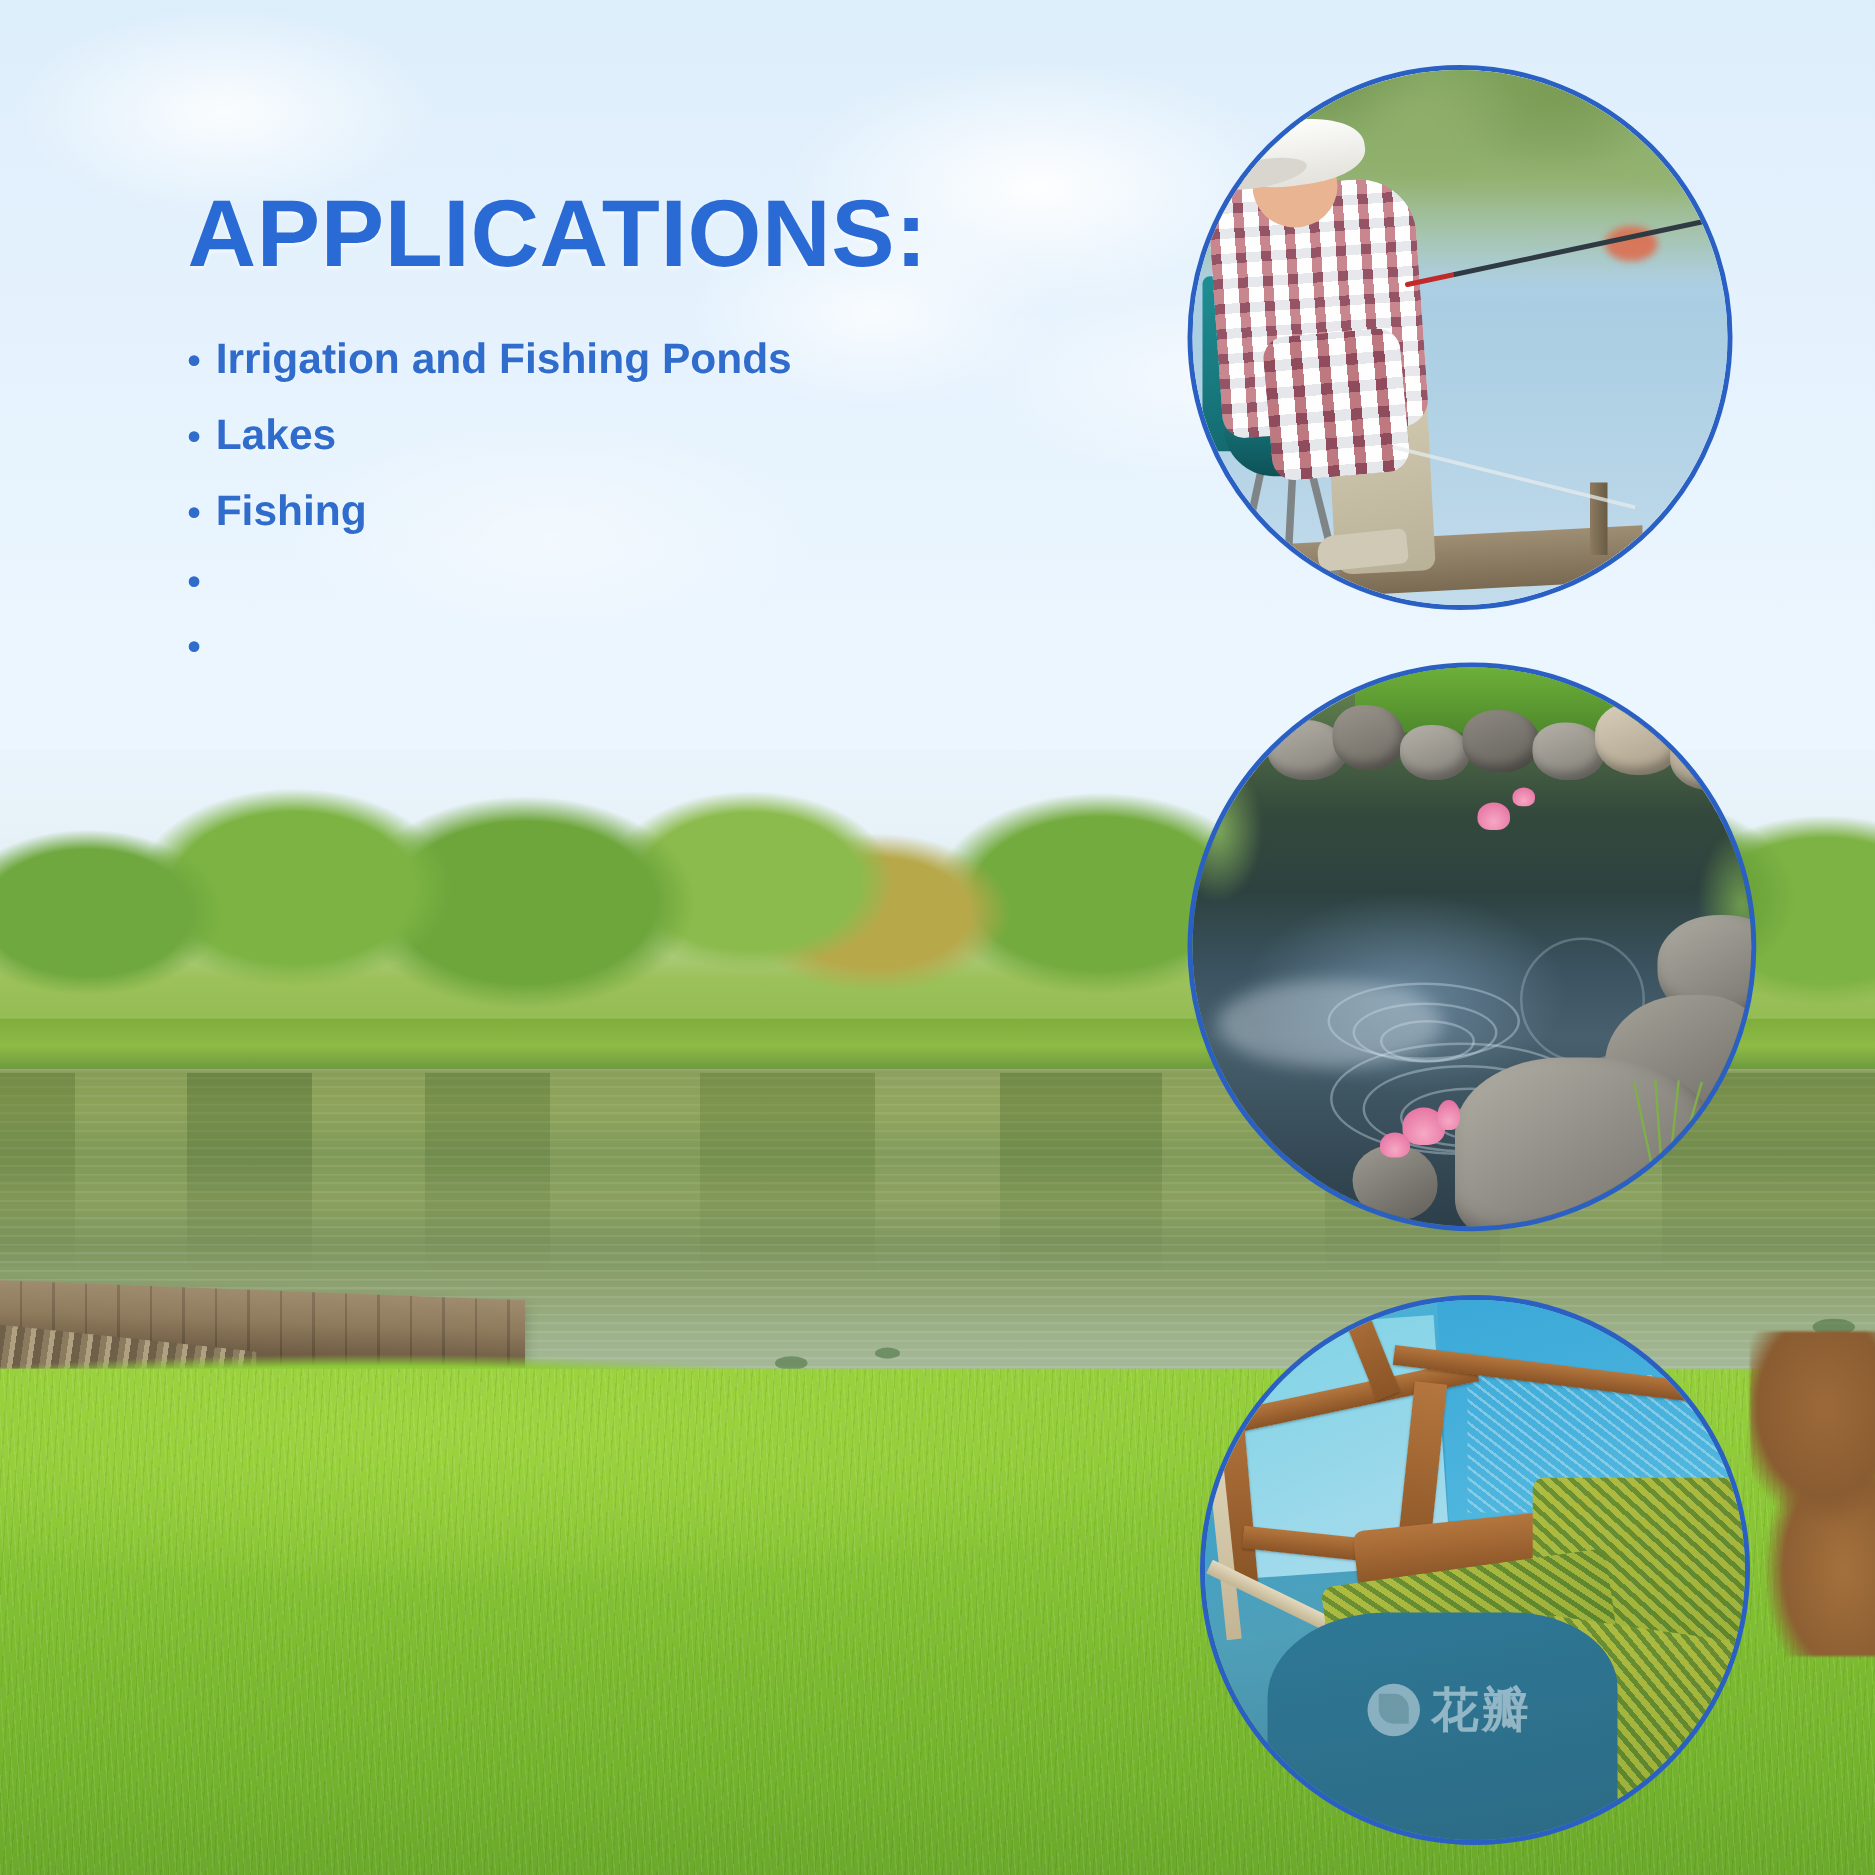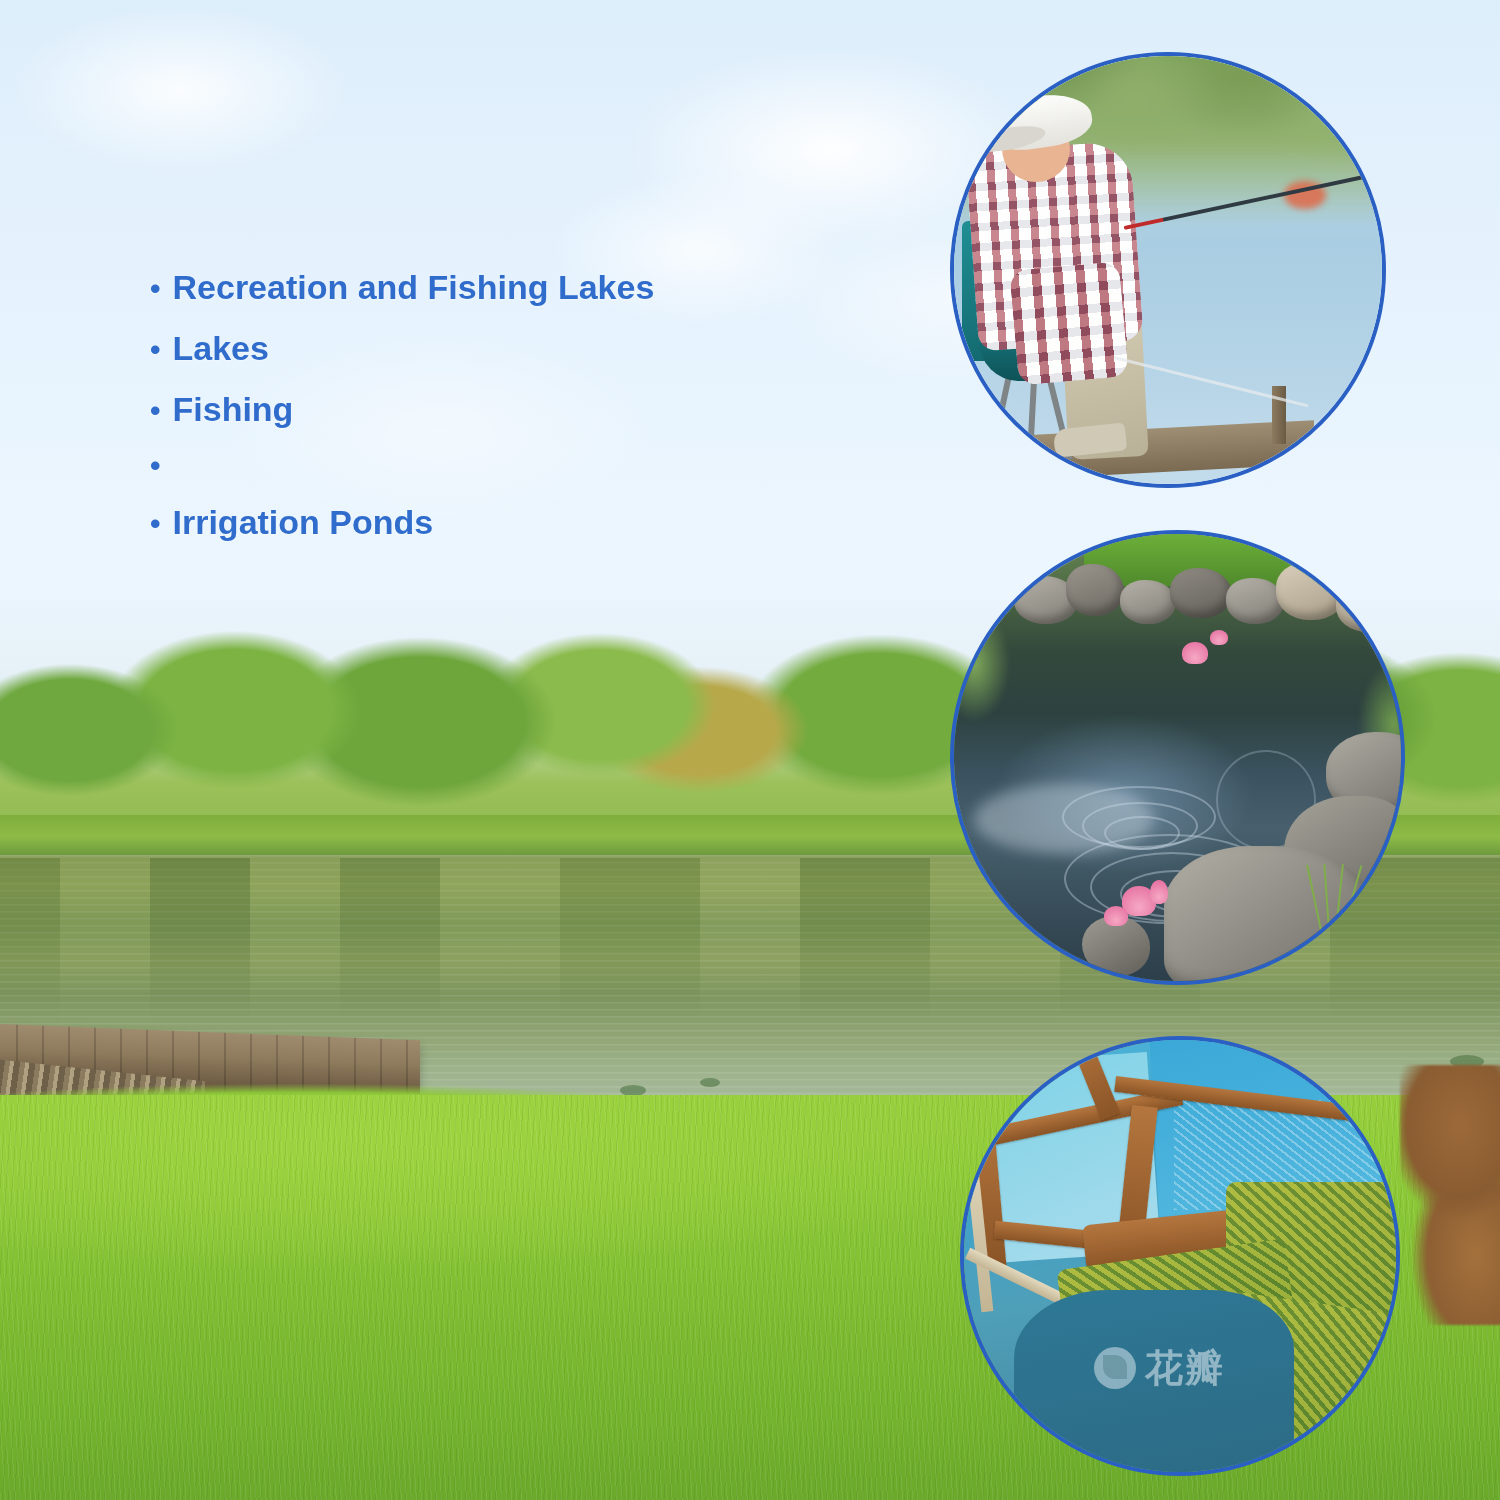--- a/index.html
+++ b/index.html
@@ -445,40 +445,40 @@
     <div class="ph-dock-shadow"></div>
     <div class="ph-dock"></div>
     <div class="ph-dock-ramp"></div>
     <div class="ph-dock-planks"></div>
 
     <div class="ph-shore"></div>
     <div class="ph-grass"></div>
   </div>
   <div class="ph-dirt"></div>
 
+  <div class="title">APPLICATIONS:</div>
 
   <div class="bullets">
     <div class="bullet">
       <span class="dot">•</span>
-      <span>Recreation and Fishing Lakes</span>
+      <span>Irrigation and Fishing Ponds</span>
     </div>
     <div class="bullet">
       <span class="dot">•</span>
       <span>Lakes</span>
     </div>
     <div class="bullet">
       <span class="dot">•</span>
       <span>Fishing</span>
     </div>
     <div class="bullet">
       <span class="dot">•</span>
     </div>
     <div class="bullet">
       <span class="dot">•</span>
-      <span>Irrigation Ponds</span>
     </div>
   </div>
 
   <div class="circ" id="c1">
     <div class="inner">
       <div class="bg"></div>
       <div class="foliage"></div>
       <div class="buoy"></div>
       <div class="dock"></div>
       <div class="post"></div>

